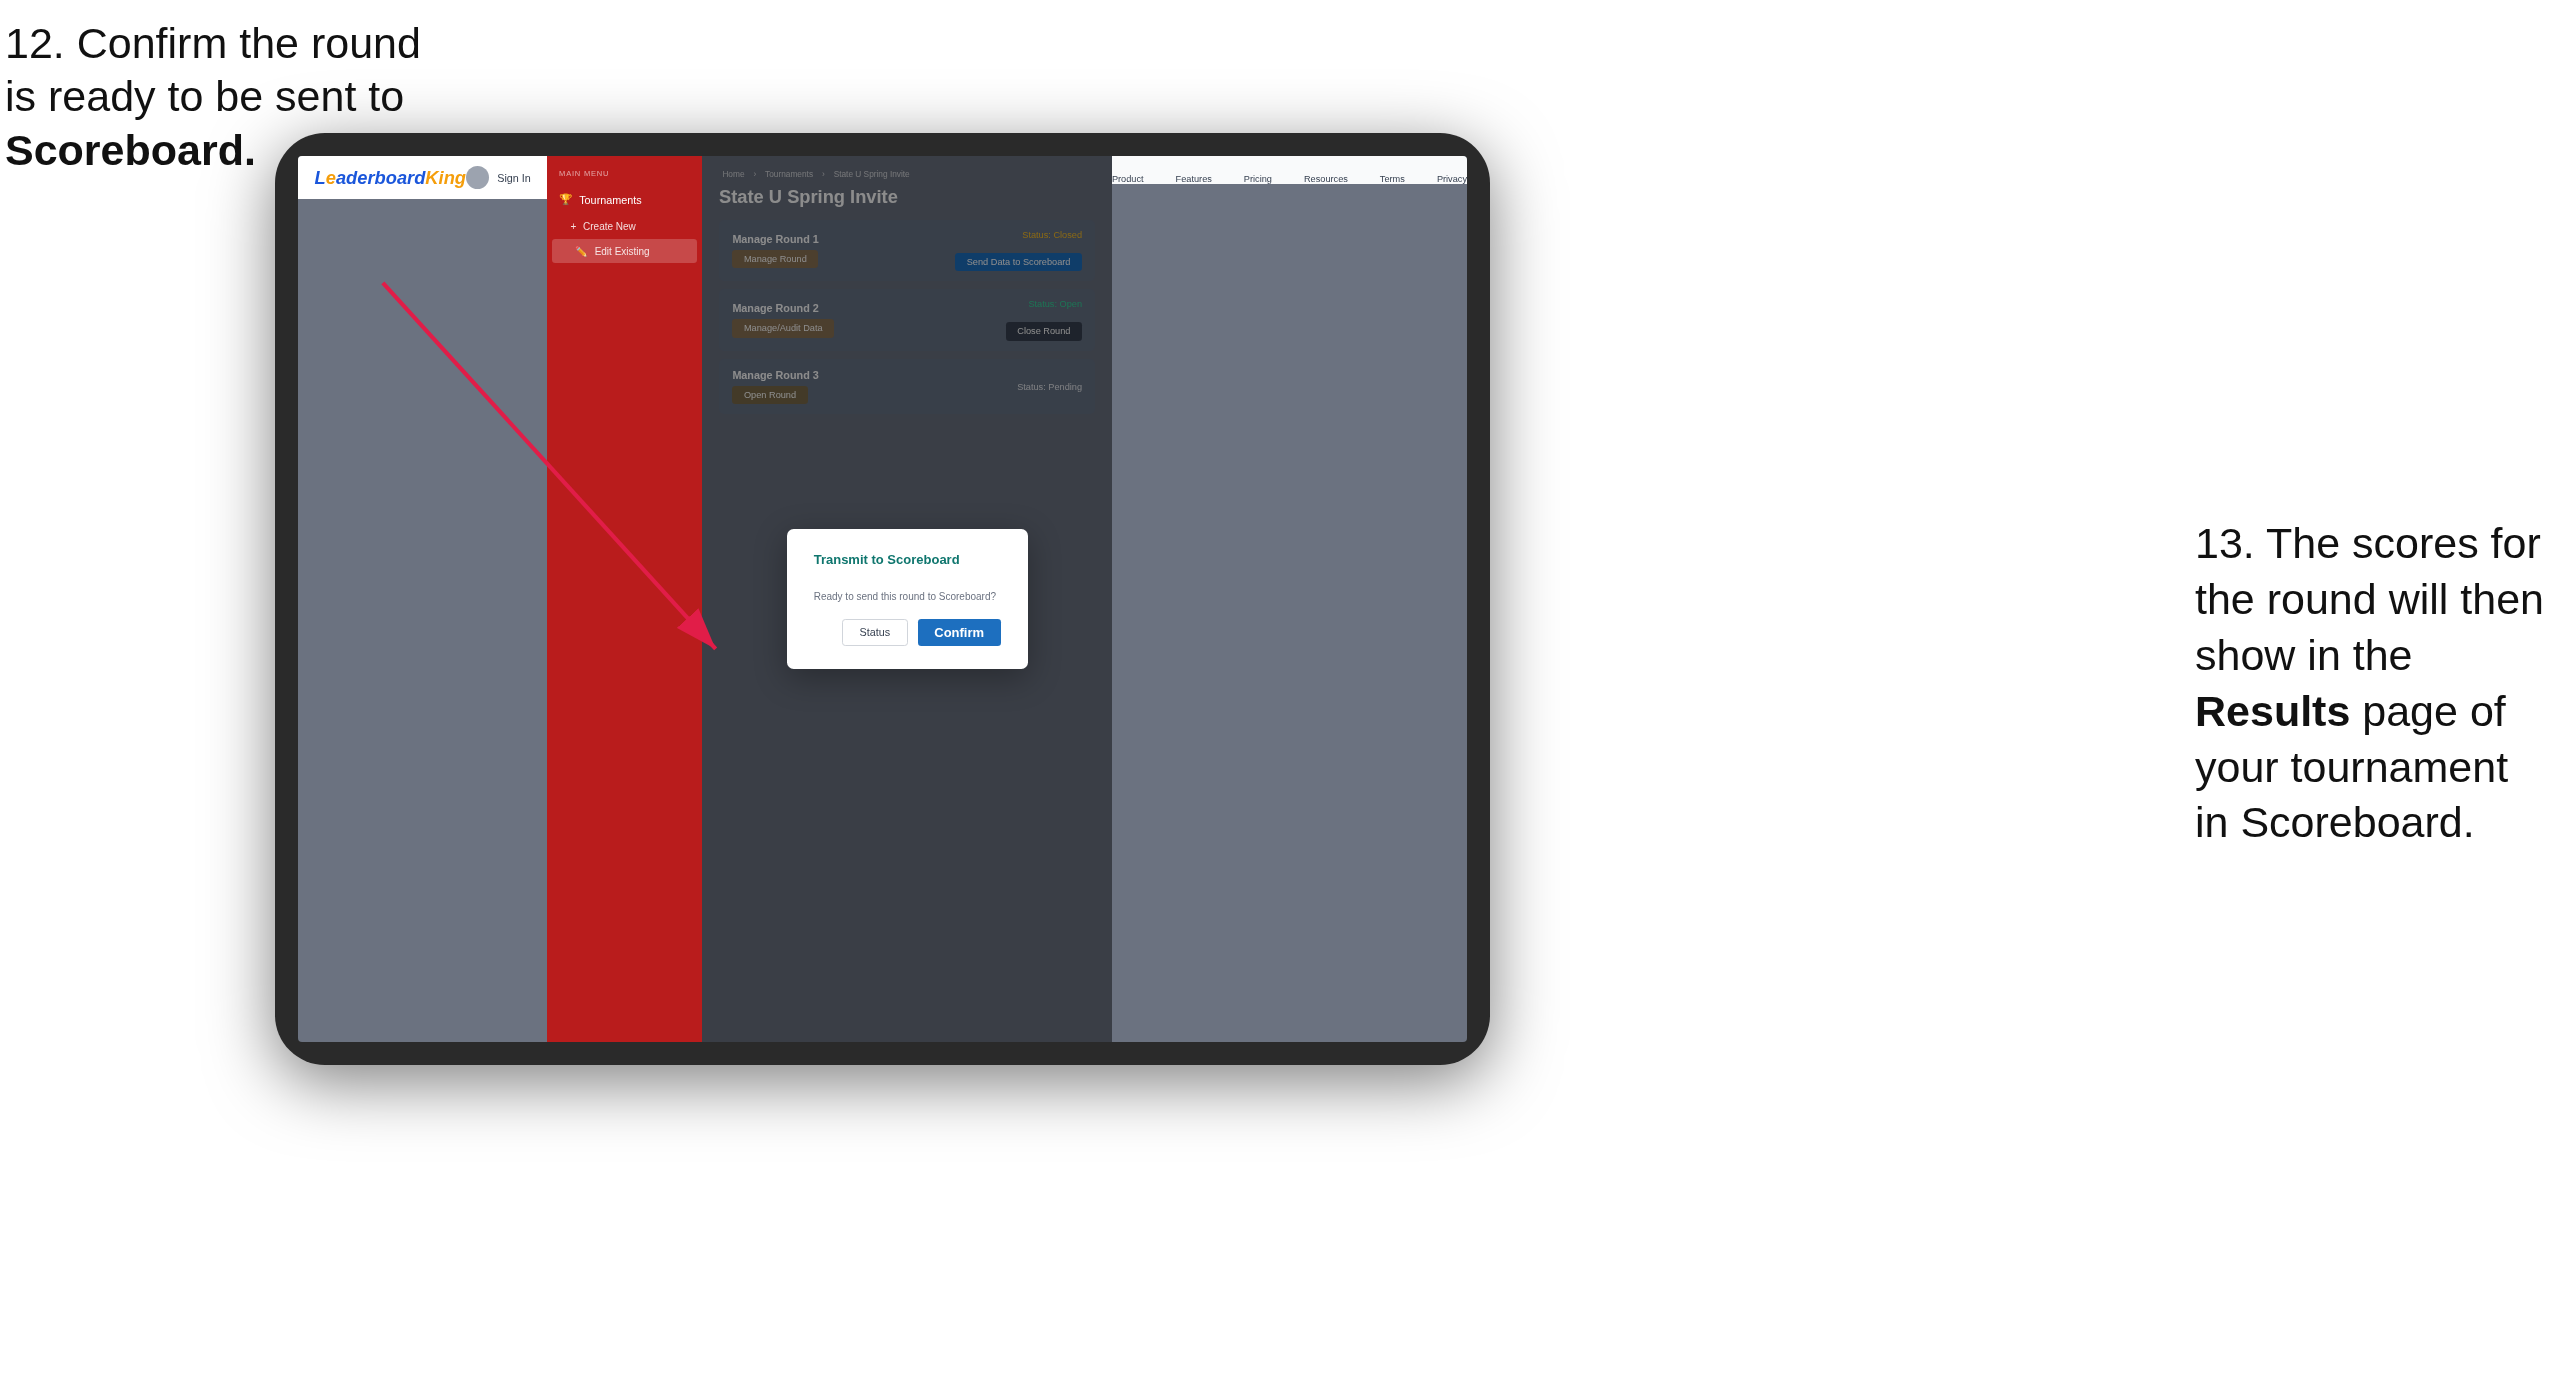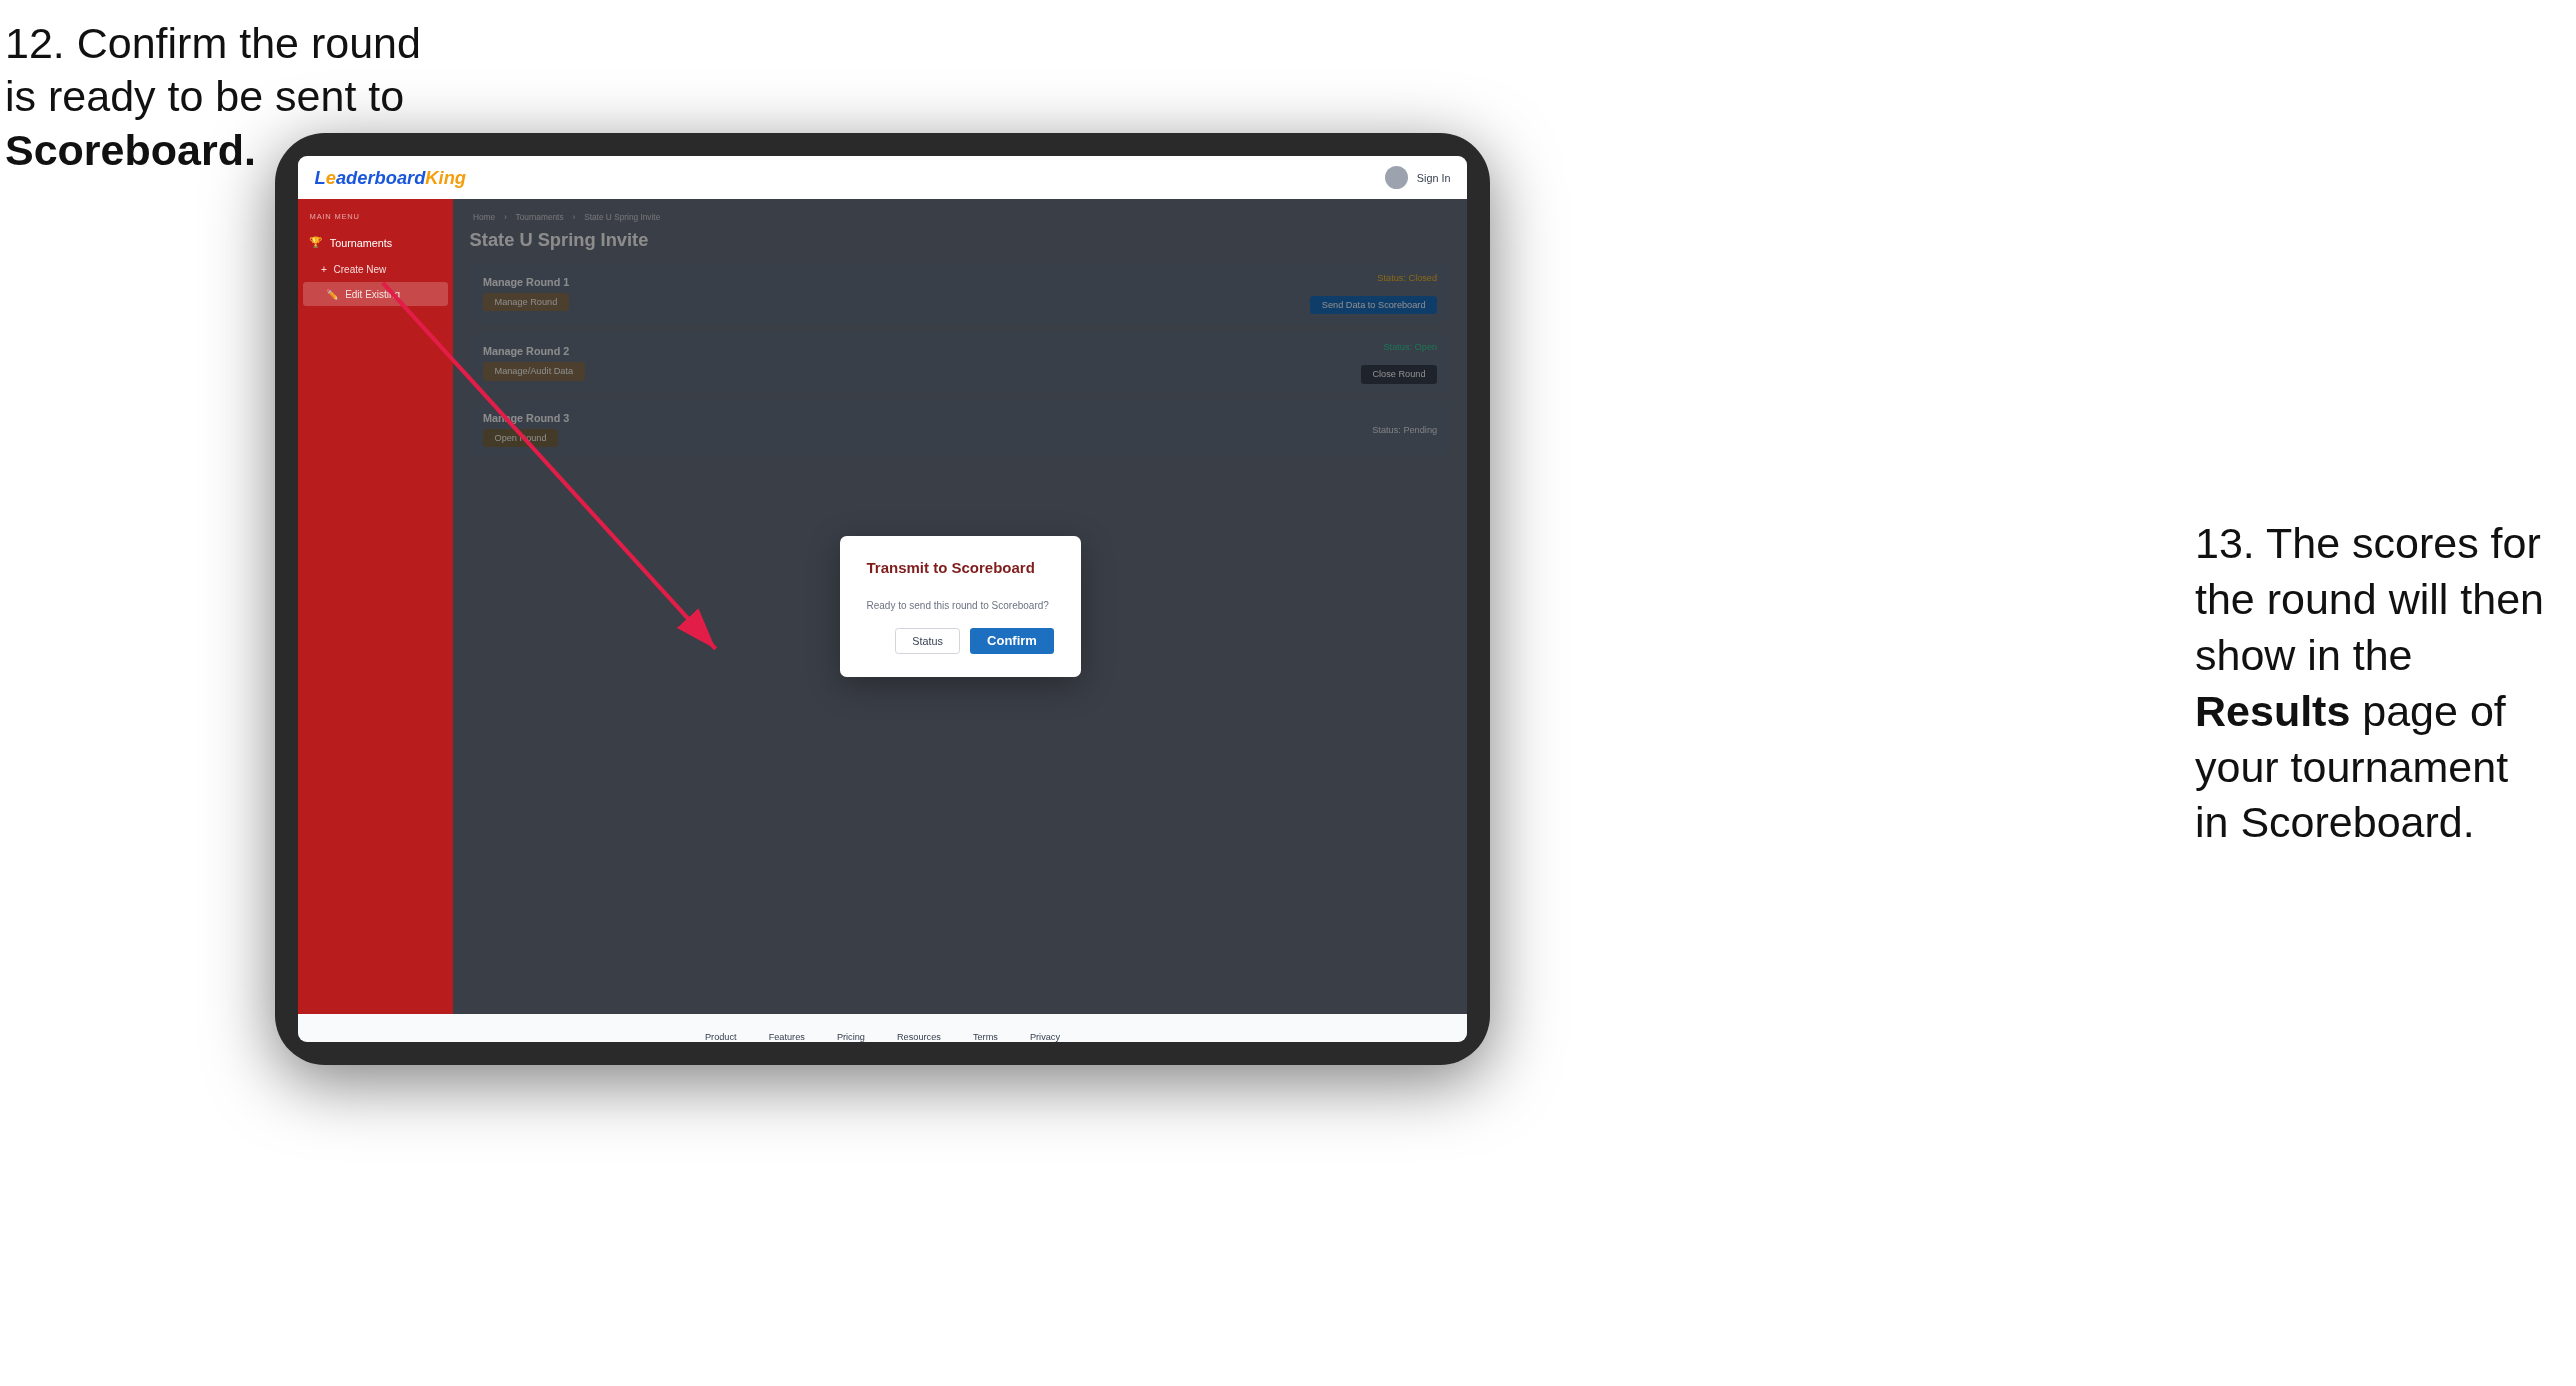--- a/index.html
+++ b/index.html
@@ -64,25 +64,25 @@
       border-radius: 50px;
       box-shadow: 0 16.6px 67px rgba(0,0,0,0.5);
       padding: 23px;
       z-index: 5;
     }
 
     .tablet-screen {
       width: 100%;
       height: 100%;
       background: #6b7280;
-      border-radius: 9px;
+      border-radius: 4px;
       overflow: hidden;
       position: relative;
       display: flex;
-      flex-direction: column;
+      flex-direction: row;
     }
 
     
     .app-header {
       background: #ffffff;
       height: 43px;
       display: flex;
       align-items: center;
       justify-content: space-between;
       padding: 0 16.6px;
@@ -285,23 +285,23 @@
 
     .modal {
       background: #ffffff;
       border-radius: 6.7px;
       padding: 23px 27px;
       width: 241px;
       box-shadow: 0 8.3px 33px rgba(0,0,0,0.3);
     }
 
     .modal-title {
-      font-size: 15px;
+      font-size: 13px;
       font-weight: 700;
-      color: #7f1d1d;
+      color: #0f766e;
       margin-bottom: 24px;
     }
 
     .modal-subtitle {
       font-size: 10px;
       color: #6b7280;
       margin-bottom: 16.6px;
     }
 
     .modal-buttons {

